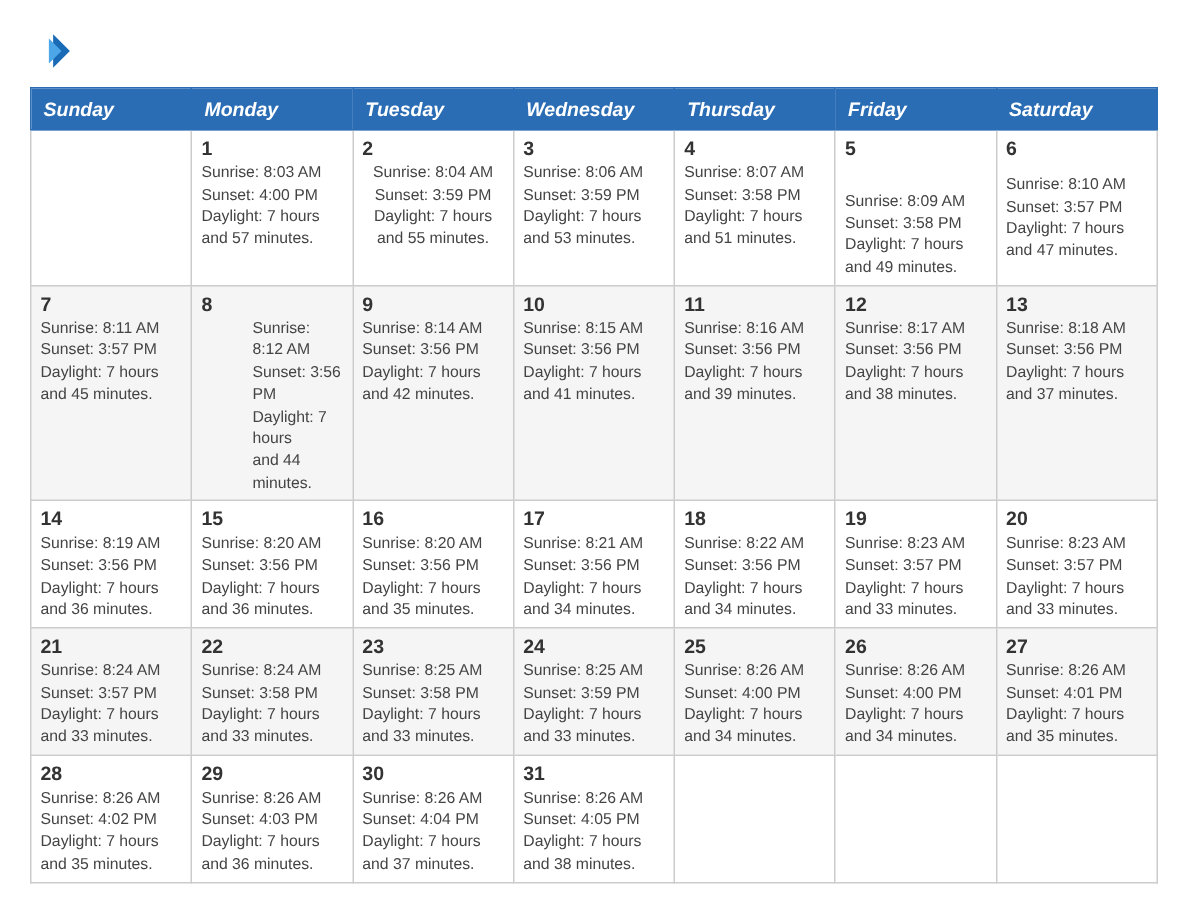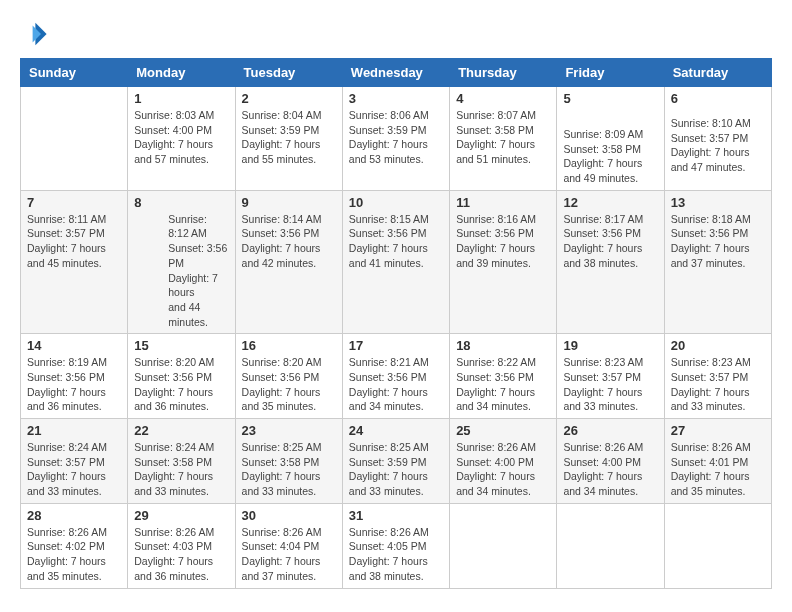--- a/index.html
+++ b/index.html
@@ -57,20 +57,21 @@
       border-collapse: collapse;
       border: 1px solid #ccc;
     }
     .calendar th {
       background-color: #2a6db5;
       color: #fff;
       text-align: left;
       padding: 6px 8px;
       font-size: 13px;
       border: 1px solid #2a6db5;
+      font-style: italic;
     }
     .calendar td {
       vertical-align: top;
       border: 1px solid #ccc;
       padding: 4px 6px;
       width: calc(100% / 7);
       min-height: 80px;
       font-size: 11px;
       color: #333;
     }
@@ -135,21 +136,21 @@
         <td class="empty-cell"></td>
         <td>
           <span class="day-number">1</span>
           <div class="day-info" style="white-space: pre-line;">Sunrise: 8:03 AM
 Sunset: 4:00 PM
 Daylight: 7 hours
 and 57 minutes.</div>
         </td>
         <td>
           <span class="day-number">2</span>
-          <div class="day-info" style="white-space: pre-line;">Sunrise: 8:04 AM
+          <div class="day-info" style="white-space: pre-line; text-align: center;">Sunrise: 8:04 AM
 Sunset: 3:59 PM
 Daylight: 7 hours
 and 55 minutes.</div>
         </td>
         <td>
           <span class="day-number">3</span>
           <div class="day-info" style="white-space: pre-line;">Sunrise: 8:06 AM
 Sunset: 3:59 PM
 Daylight: 7 hours
 and 53 minutes.</div>

